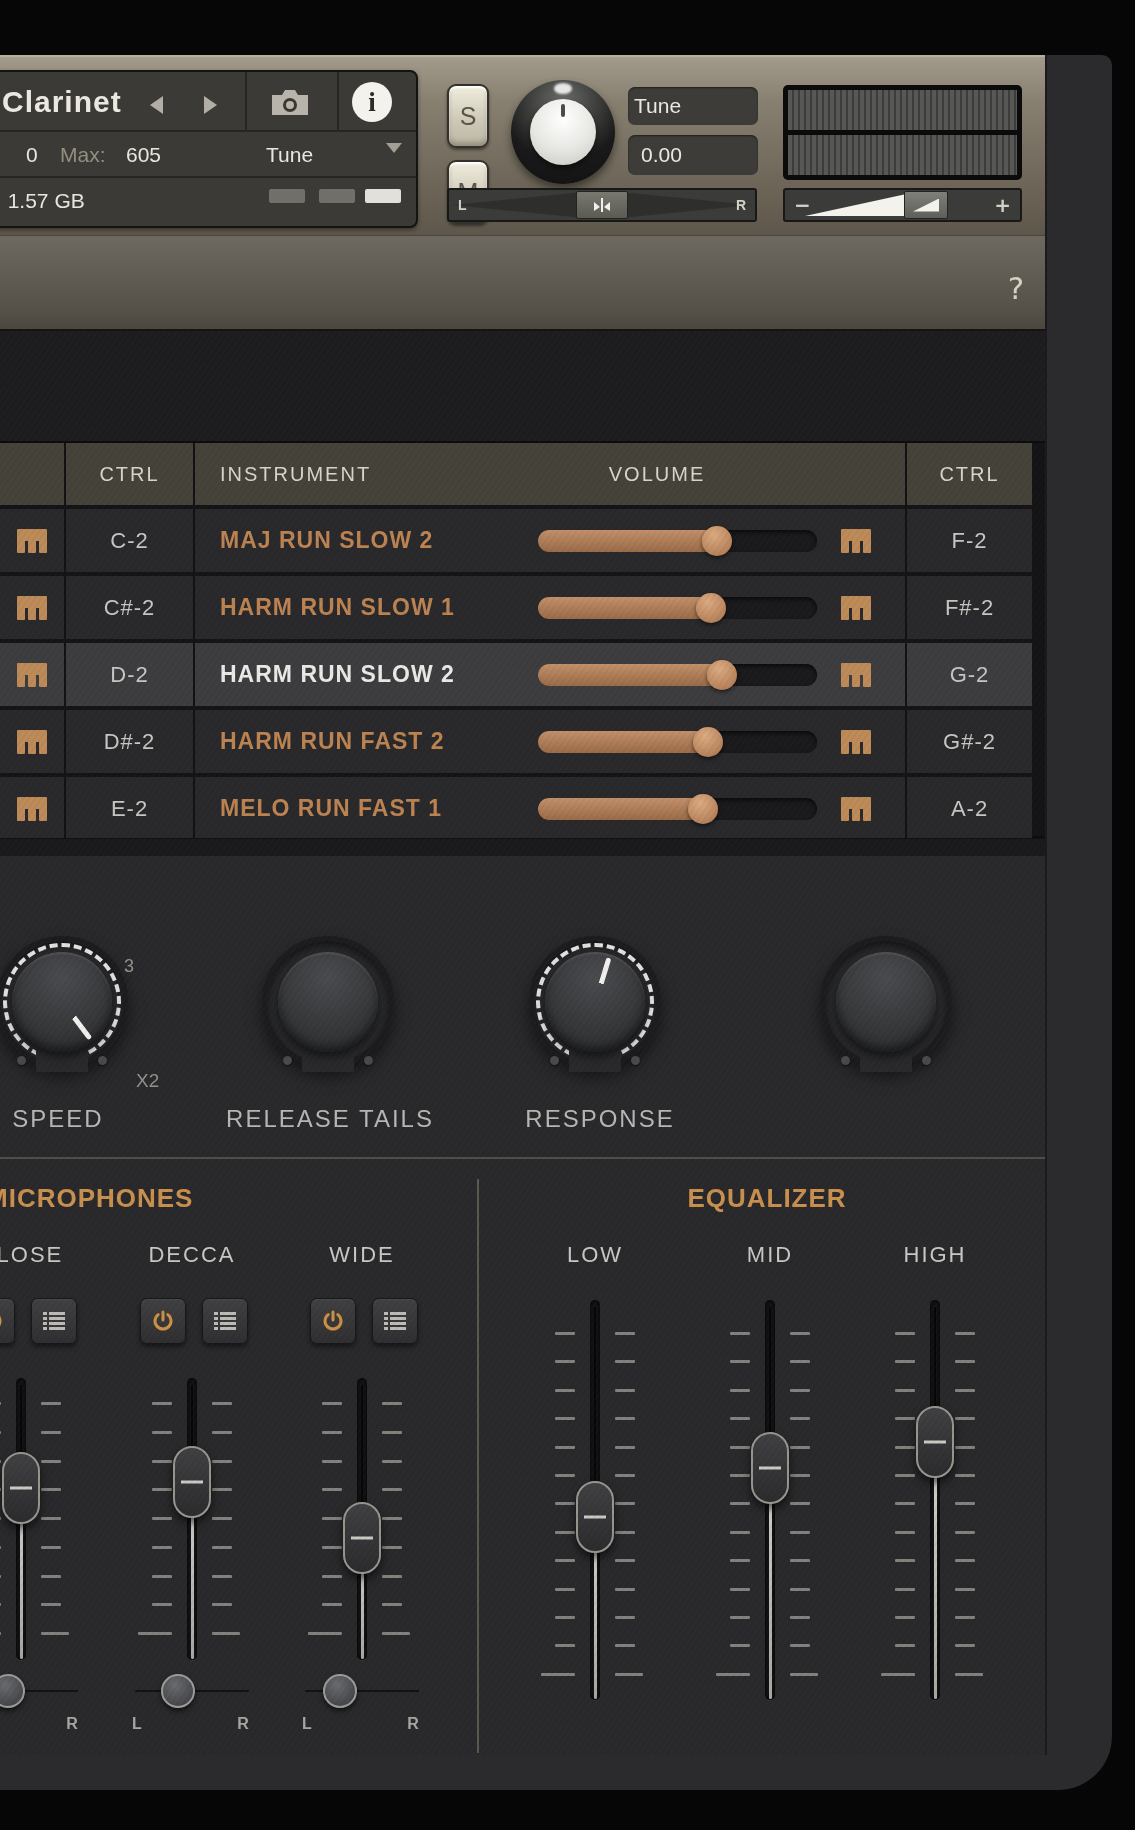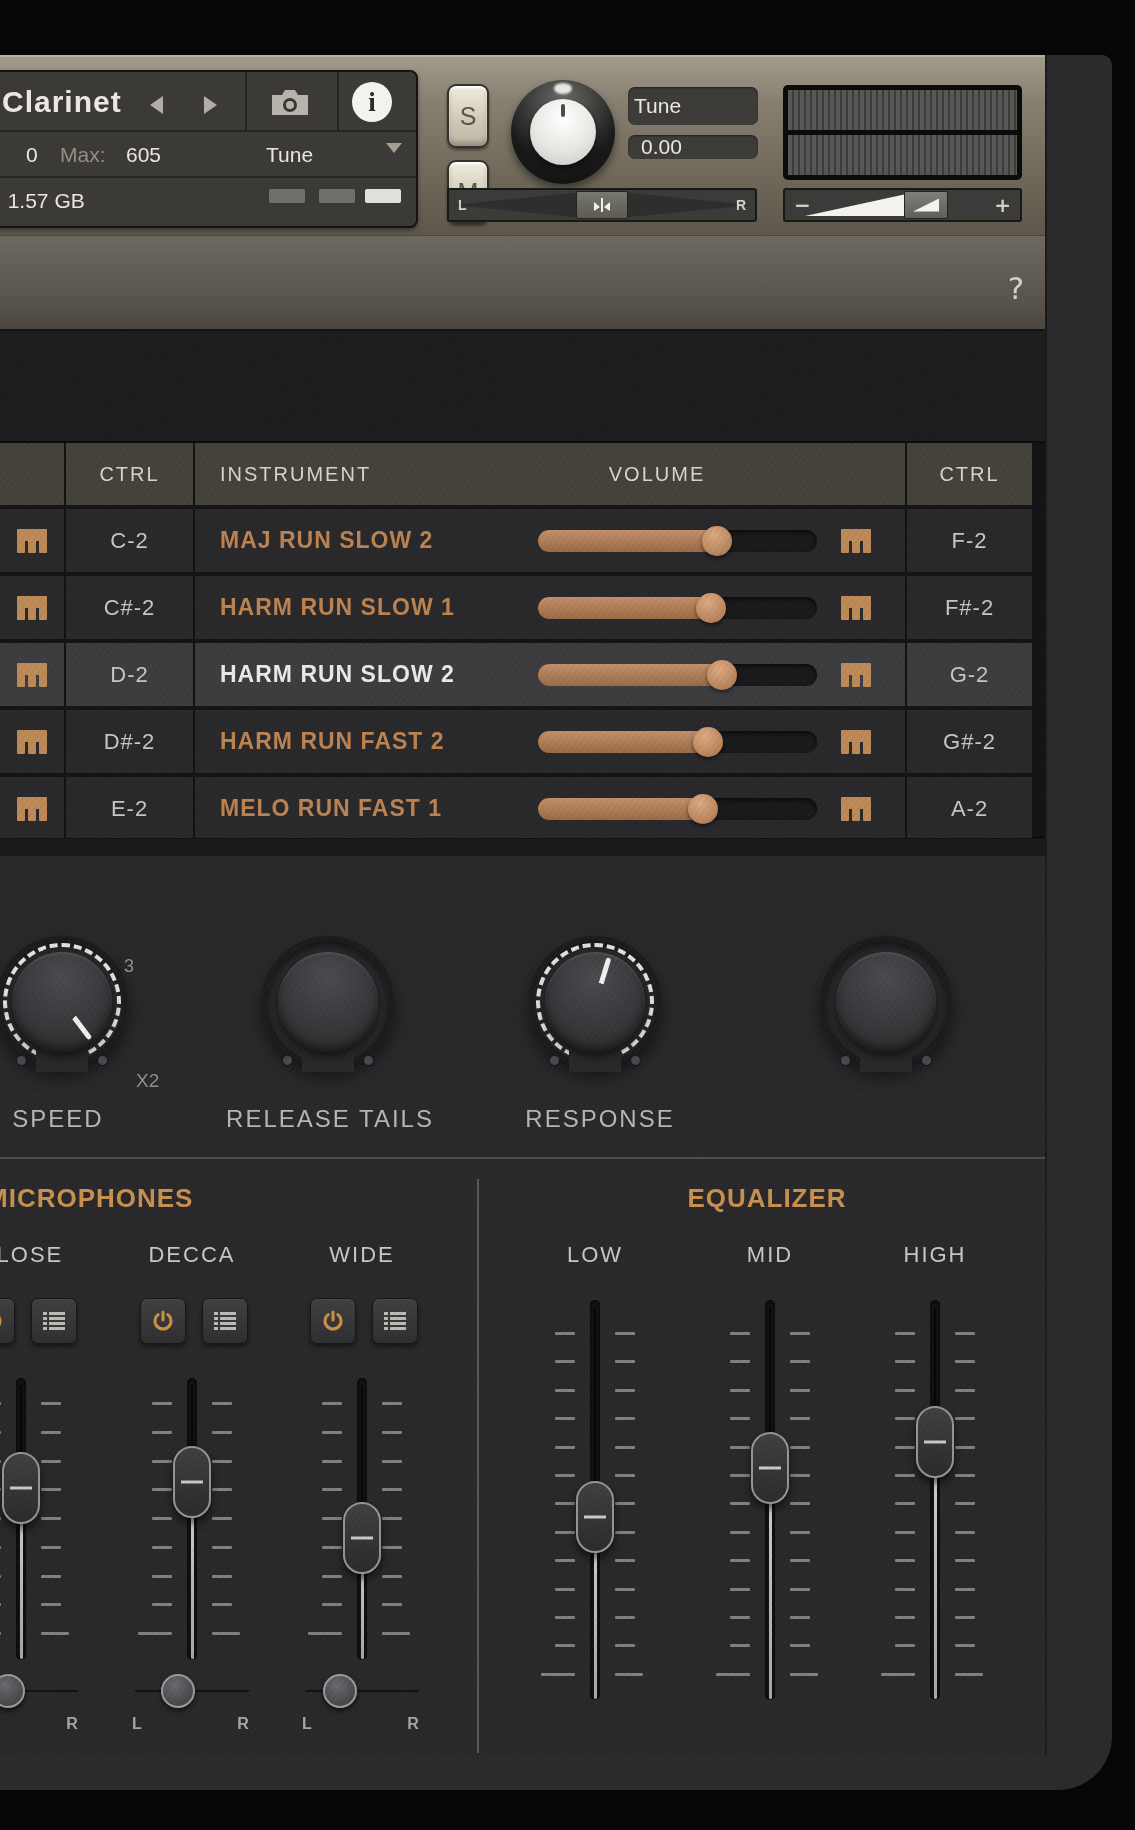--- a/index.html
+++ b/index.html
@@ -62,21 +62,21 @@
     border-radius:50%; background:rgba(255,255,255,.85); filter:blur(1px); }
   .tknob-face { position:absolute; left:19px; top:19px; width:66px; height:66px; border-radius:50%;
     background:radial-gradient(circle at 50% 30%, #ffffff, #e6e6e2 55%, #c6c6c0);
     box-shadow:0 3px 6px rgba(0,0,0,.55); }
   .tknob-notch { position:absolute; left:50%; top:5px; width:4px; height:13px; margin-left:-2px;
     background:#4c4c48; border-radius:2px; }
 
   .disp-box { position:absolute; left:628px; width:130px; background:#3d3c39; border-radius:7px;
     color:#eae8e1; font-size:21px; padding-left:13px; display:flex; align-items:center;
     box-shadow:inset 0 1px 2px rgba(0,0,0,.5); }
-  .disp-tune { top:30px; height:38px;padding-left:6px; } .disp-val { top:78px; height:24px; }
+  .disp-tune { top:30px; height:38px;padding-left:6px; } .disp-val { top:78px; height:40px; }
 
   .meter { position:absolute; left:783px; top:28px; width:239px; height:95px;
     background:#0b0b0b; border-radius:5px; padding:5px; }
   .mrow { height:40px; background:repeating-linear-gradient(90deg,#575755 0 4px,#3c3c3a 4px 6px); }
   .mrow.first { margin-bottom:5px; }
 
   .h-slider { position:absolute; top:131px; height:34px; background:#3b3b39;
     border:2px solid #181816; border-radius:3px; }
   .pan-sl { left:447px; width:310px; }
   .vol-sl { left:783px; width:239px; }

